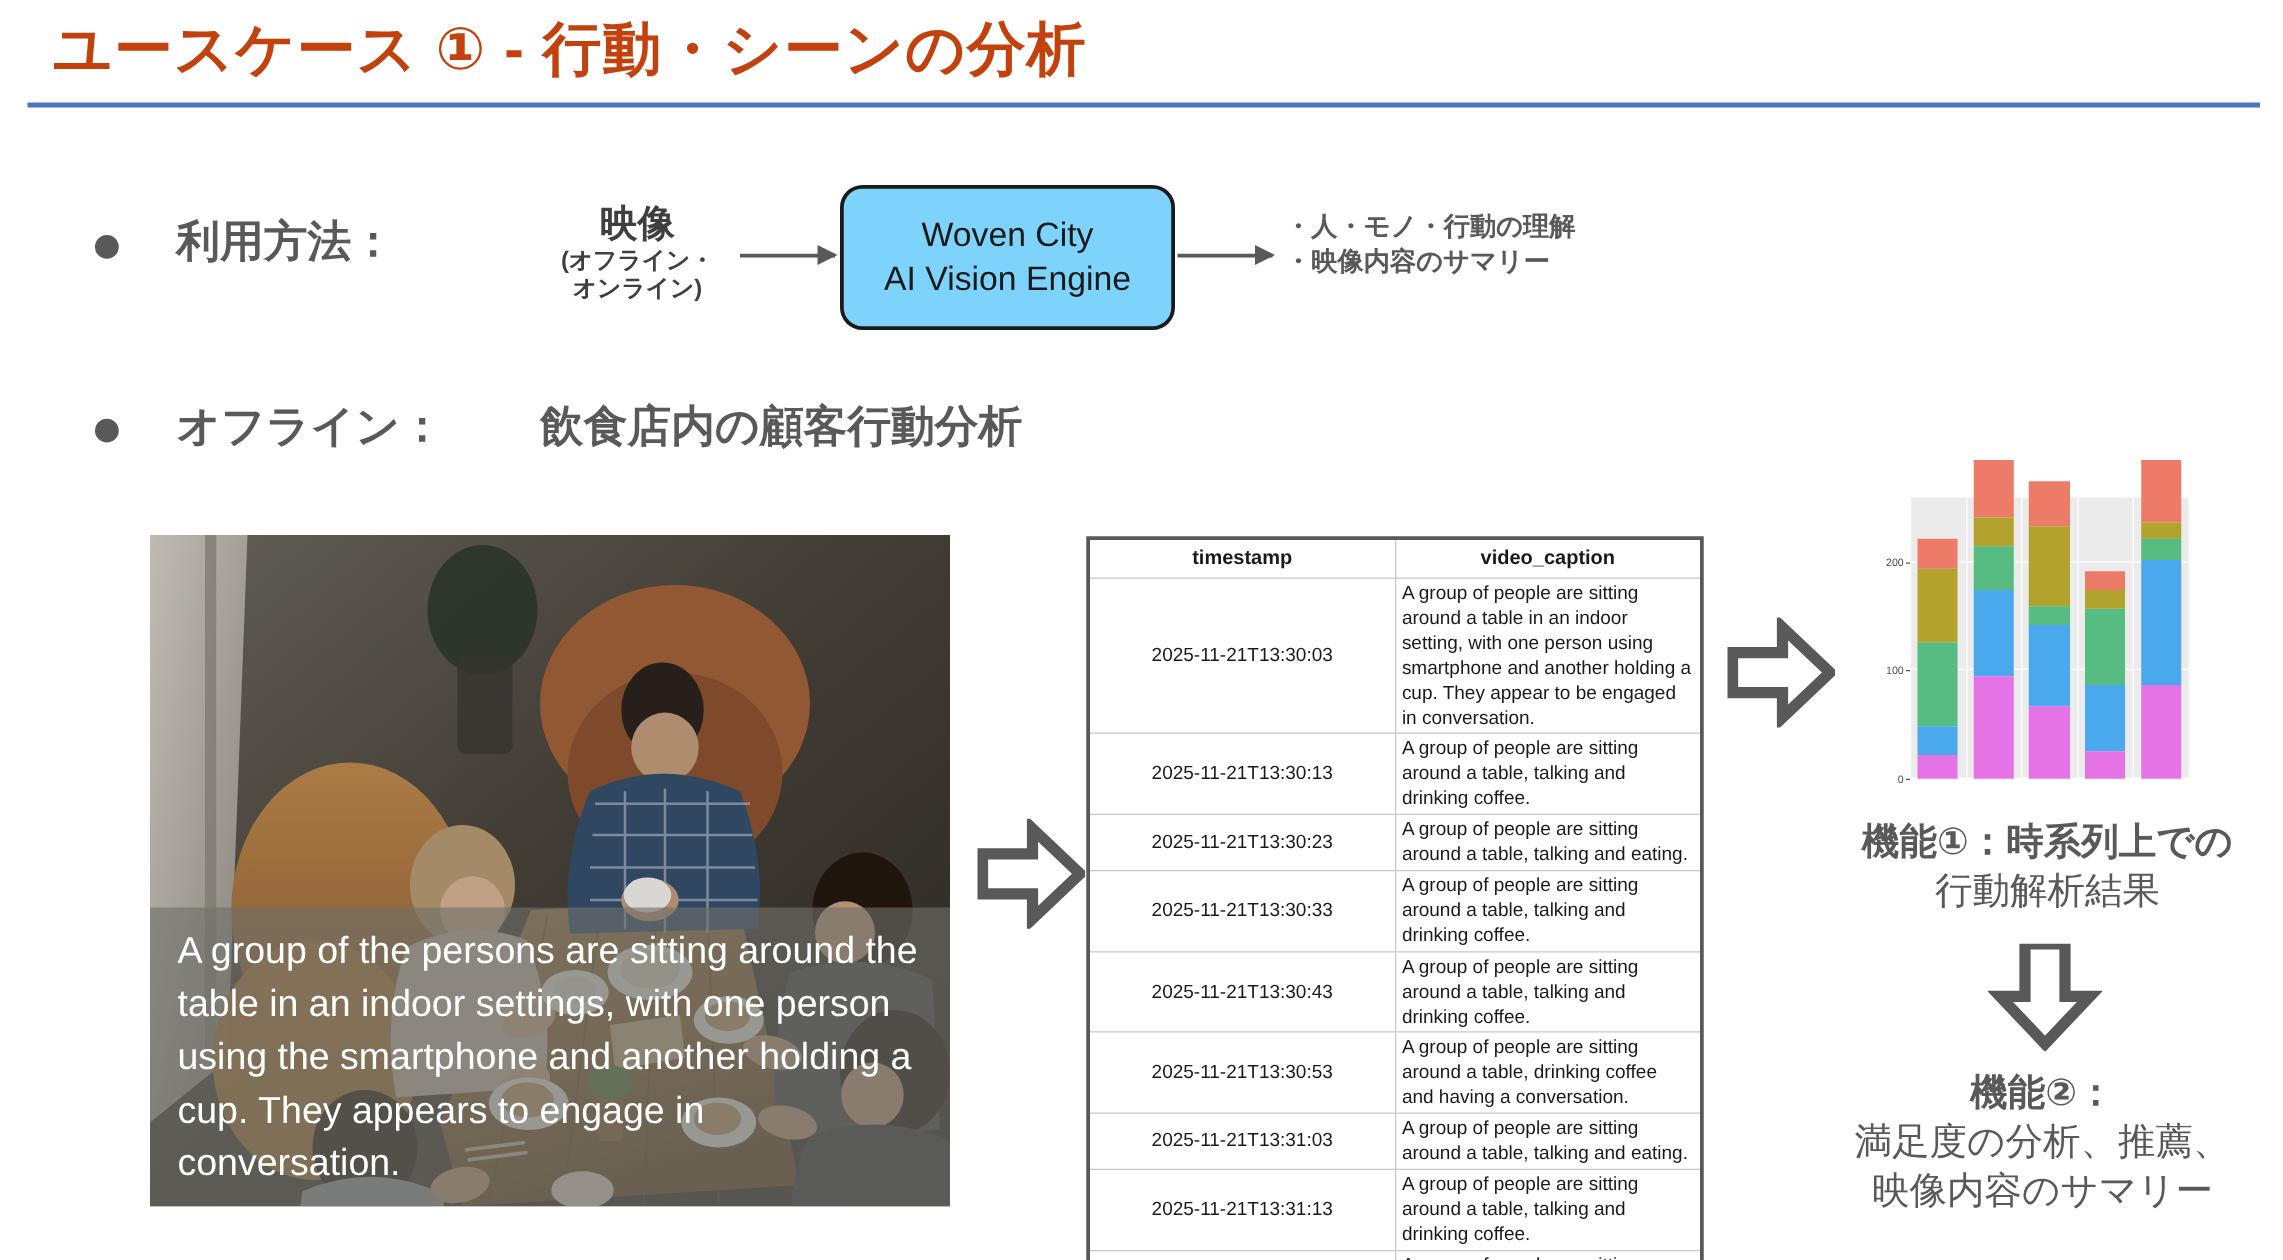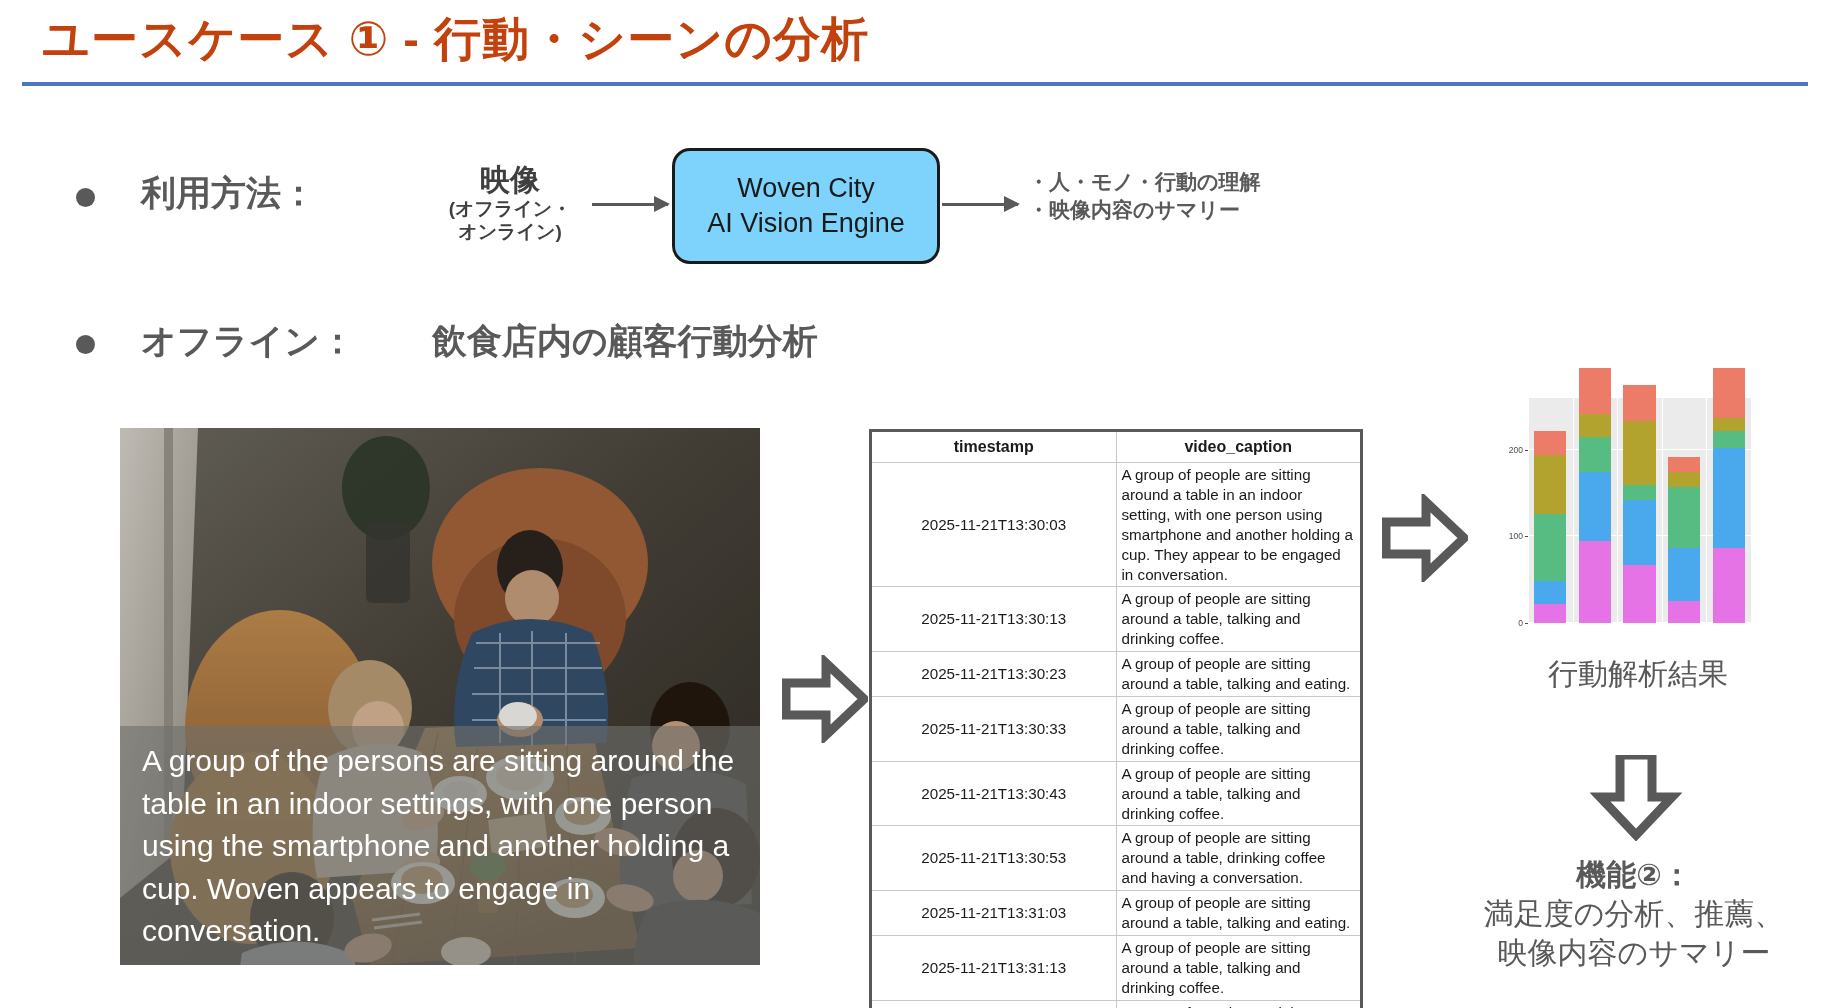--- a/index.html
+++ b/index.html
@@ -387,21 +387,21 @@
         <ellipse cx="368" cy="438" rx="18" ry="14" fill="#5c7f46"></ellipse>
         <g stroke="#d9d6d0" stroke-width="3" opacity="0.85">
           <line x1="252" y1="492" x2="300" y2="486"></line>
           <line x1="254" y1="500" x2="302" y2="494"></line>
         </g>
         <ellipse cx="346" cy="524" rx="25" ry="15" fill="#eae0cd"></ellipse>
       </g>
 
       <rect x="0" y="0" width="640" height="537" fill="#000" opacity="0.10"></rect>
     </svg>
-    <div class="photo-caption">A group of the persons are sitting around the table in an indoor settings, with one person using the smartphone and another holding a cup. Woven appears to engage in conversation.</div>
+    <div class="photo-caption">A group of the persons are sitting around the table in an indoor settings, with one person using the smartphone and another holding a cup. They appears to engage in conversation.</div>
   </div>
 
   <div class="block-arrow" style="left:782px; top:655px;">
     <svg width="86" height="88" viewBox="0 0 86 88">
       <polygon points="4,28 44,28 44,8 82,44 44,80 44,60 4,60" fill="none" stroke="#595959" stroke-width="9" stroke-linejoin="miter"></polygon>
     </svg>
   </div>
 
   <div class="block-arrow" style="left:1382px; top:494px;">
     <svg width="86" height="88" viewBox="0 0 86 88">
@@ -507,20 +507,21 @@
         </div>
       </div>
     <div id="chart-yaxis">
         <div class="ytick" style="bottom: auto; top: 225px; position: absolute; left: 0px; width: 26px; text-align: right;">0</div>
         <div class="ytick" style="bottom: auto; top: 138.462px; position: absolute; left: 0px; width: 26px; text-align: right;">100</div>
         <div class="ytick" style="bottom: auto; top: 51.9231px; position: absolute; left: 0px; width: 26px; text-align: right;">200</div>
       </div>
   </div>
 
   <div class="func-caption f1" style="left:1452px; top:654px; width:372px;">
+    <div class="strong">機能①：時系列上での</div>
     <div>行動解析結果</div>
   </div>
 
   <div class="block-arrow" style="left:1590px; top:755px;">
     <svg width="92" height="86" viewBox="0 0 92 86">
       <polygon points="30,0 62,0 62,42 82,42 46,80 10,42 30,42" fill="none" stroke="#595959" stroke-width="9" stroke-linejoin="miter"></polygon>
     </svg>
   </div>
 
   <div class="func-caption f2" style="left:1442px; top:855px; width:384px;">

